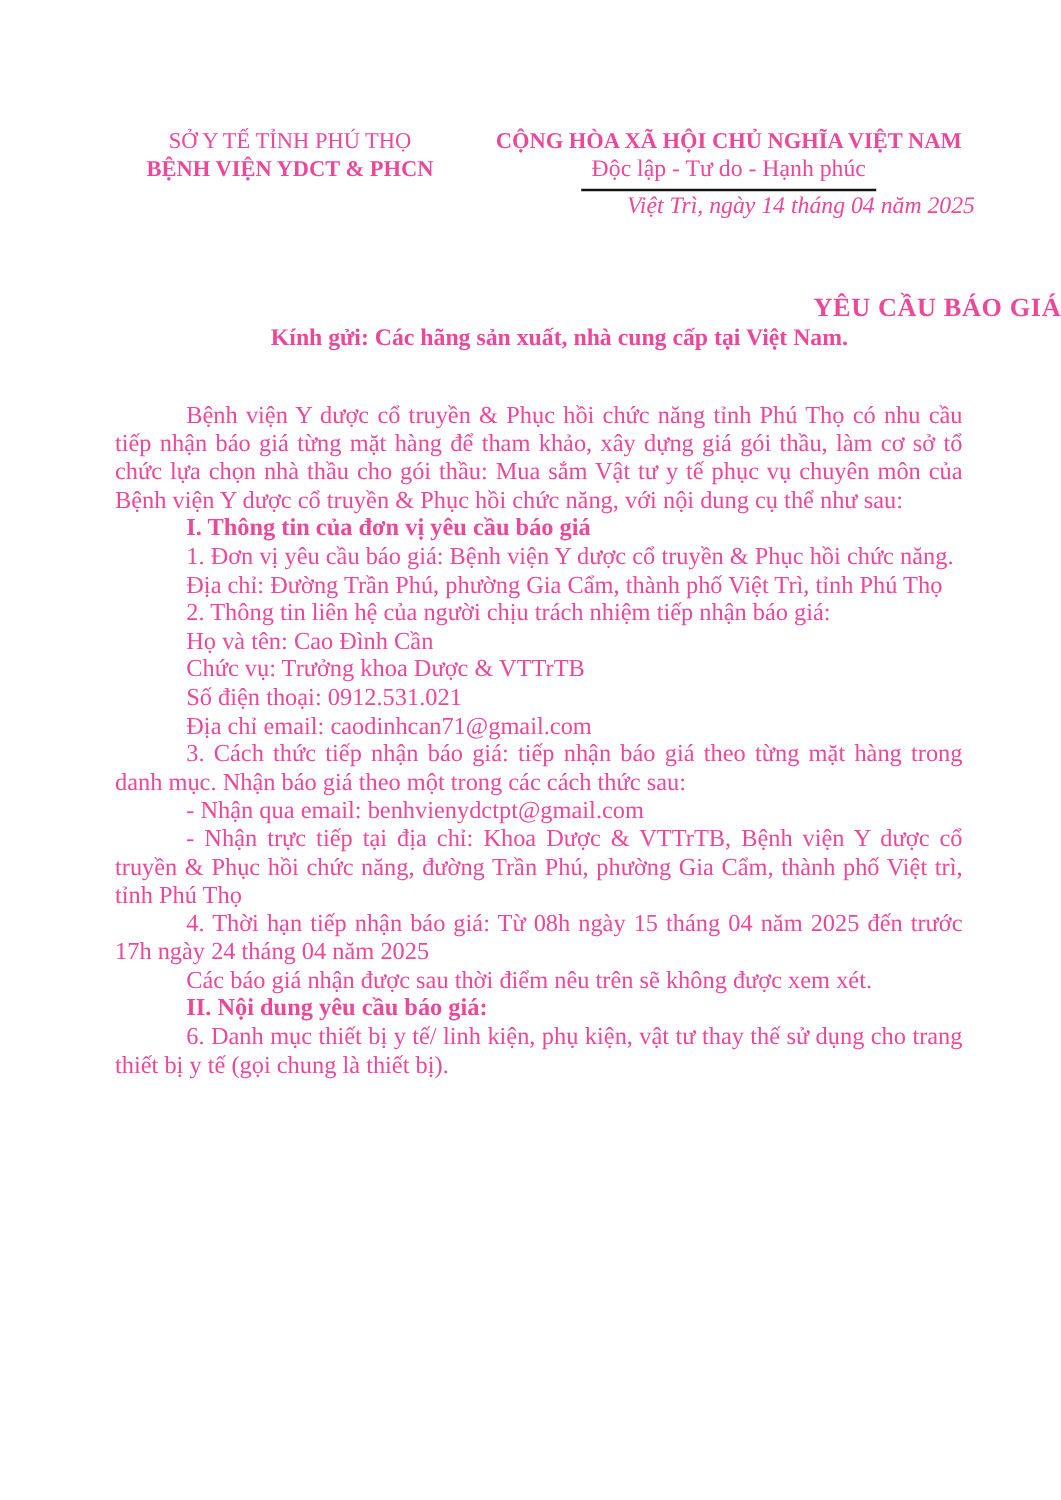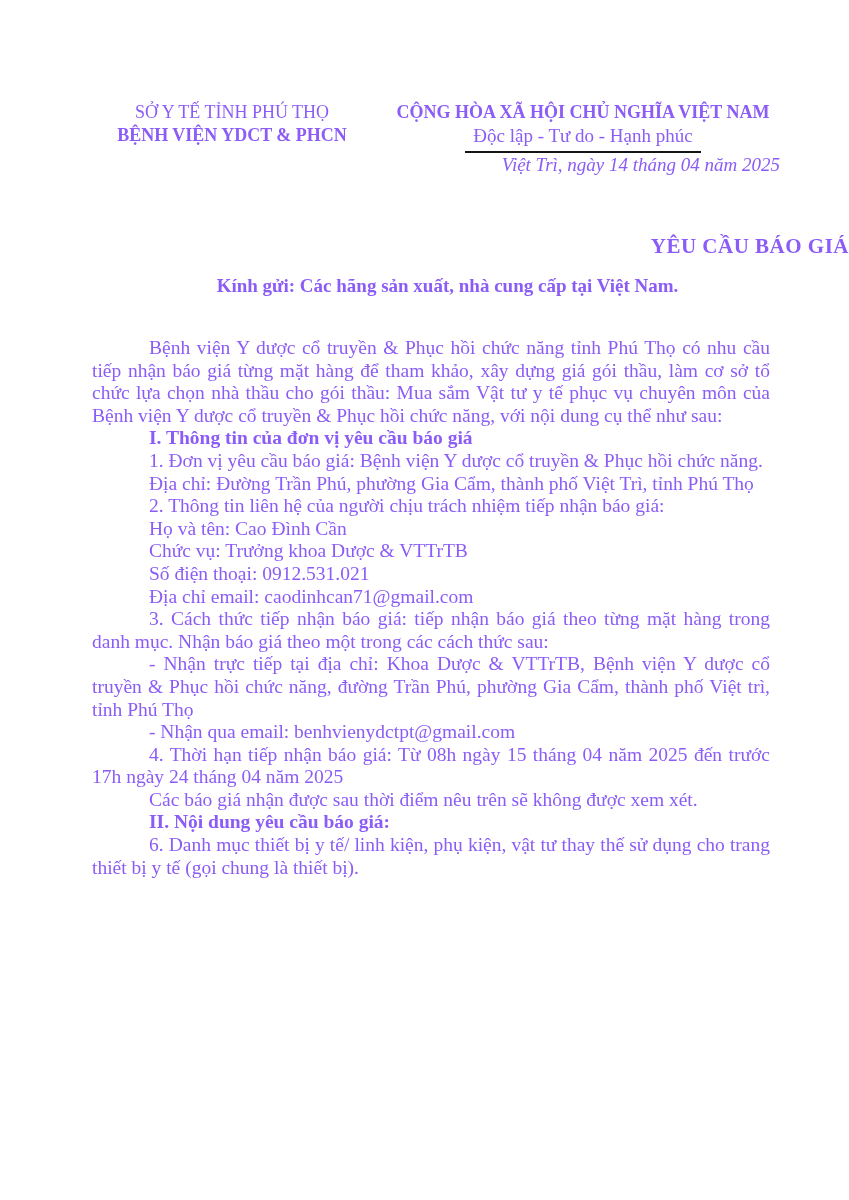--- a/index.html
+++ b/index.html
@@ -2,21 +2,21 @@
 <html><head>
 <meta charset="utf-8">
 <style>
   html, body { margin: 0; padding: 0; background: #ffffff; }
   .page {
     position: relative;
     width: 849px;
     height: 1200px;
     background: #ffffff;
     font-family: "Liberation Serif", "DejaVu Serif", serif;
-    color: #8b5cf6;
+    color: #ec4899;
     overflow: hidden;
   }
   
   .header { display: flex; padding-top: 101px; align-items: flex-start; }
   .header-left {
     width: 300px;
     margin-left: 82px;
     text-align: center;
   }
   .header-left .dept   { font-size: 18px; line-height: 23px; }
@@ -50,21 +50,20 @@
     font-size: 21px;
     line-height: 25px;
     margin-top: 58px;
     letter-spacing: 0.5px;
   }
   .salutation {
     text-align: center;
     font-weight: bold;
     font-size: 19px;
     line-height: 23px;
-    margin-top: 15px;
     padding-left: 46px;
   }
   
   .doc-body {
     margin: 40px 79px 0 92px;
     text-align: justify;
     font-size: 19.5px;
     line-height: 22.6px;
   }
   .doc-body p { margin: 0; text-indent: 57px; }
@@ -96,21 +95,21 @@
     <p>Bệnh viện Y dược cổ truyền &amp; Phục hồi chức năng tỉnh Phú Thọ có nhu cầu tiếp nhận báo giá từng mặt hàng để tham khảo, xây dựng giá gói thầu, làm cơ sở tổ chức lựa chọn nhà thầu cho gói thầu: Mua sắm Vật tư y tế phục vụ chuyên môn của Bệnh viện Y dược cổ truyền &amp; Phục hồi chức năng, với nội dung cụ thể như sau:</p>
     <p class="bold">I. Thông tin của đơn vị yêu cầu báo giá</p>
     <p>1. Đơn vị yêu cầu báo giá: Bệnh viện Y dược cổ truyền &amp; Phục hồi chức năng.</p>
     <p>Địa chỉ: Đường Trần Phú, phường Gia Cẩm, thành phố Việt Trì, tỉnh Phú Thọ</p>
     <p>2. Thông tin liên hệ của người chịu trách nhiệm tiếp nhận báo giá:</p>
     <p>Họ và tên: Cao Đình Cần</p>
     <p>Chức vụ: Trưởng khoa Dược &amp; VTTrTB</p>
     <p>Số điện thoại: 0912.531.021</p>
     <p>Địa chỉ email: caodinhcan71@gmail.com</p>
     <p>3. Cách thức tiếp nhận báo giá: tiếp nhận báo giá theo từng mặt hàng trong danh mục. Nhận báo giá theo một trong các cách thức sau:</p>
+    <p>- Nhận qua email: benhvienydctpt@gmail.com</p>
     <p>- Nhận trực tiếp tại địa chỉ: Khoa Dược &amp; VTTrTB, Bệnh viện Y dược cổ truyền &amp; Phục hồi chức năng, đường Trần Phú, phường Gia Cẩm, thành phố Việt trì, tỉnh Phú Thọ</p>
-    <p>- Nhận qua email: benhvienydctpt@gmail.com</p>
     <p>4. Thời hạn tiếp nhận báo giá: Từ 08h ngày 15 tháng 04 năm 2025 đến trước 17h ngày 24 tháng 04 năm 2025</p>
     <p>Các báo giá nhận được sau thời điểm nêu trên sẽ không được xem xét.</p>
     <p class="bold">II. Nội dung yêu cầu báo giá:</p>
     <p>6. Danh mục thiết bị y tế/ linh kiện, phụ kiện, vật tư thay thế sử dụng cho trang thiết bị y tế (gọi chung là thiết bị).</p>
   </div>
 
 </div>
 
 </body></html>

